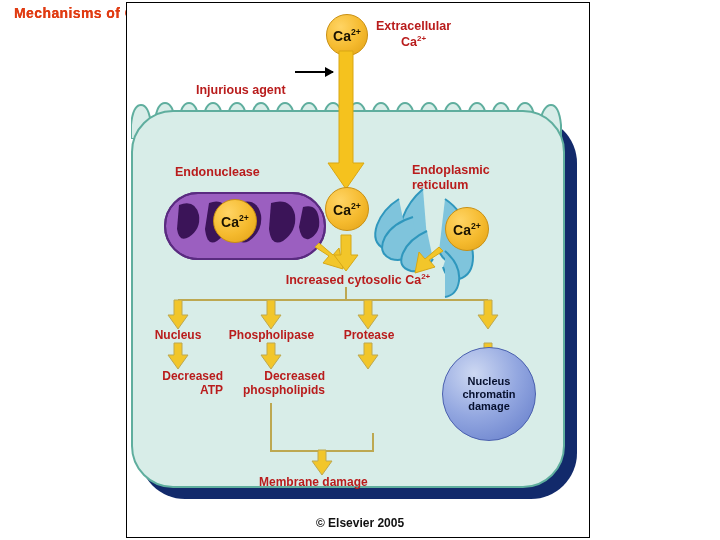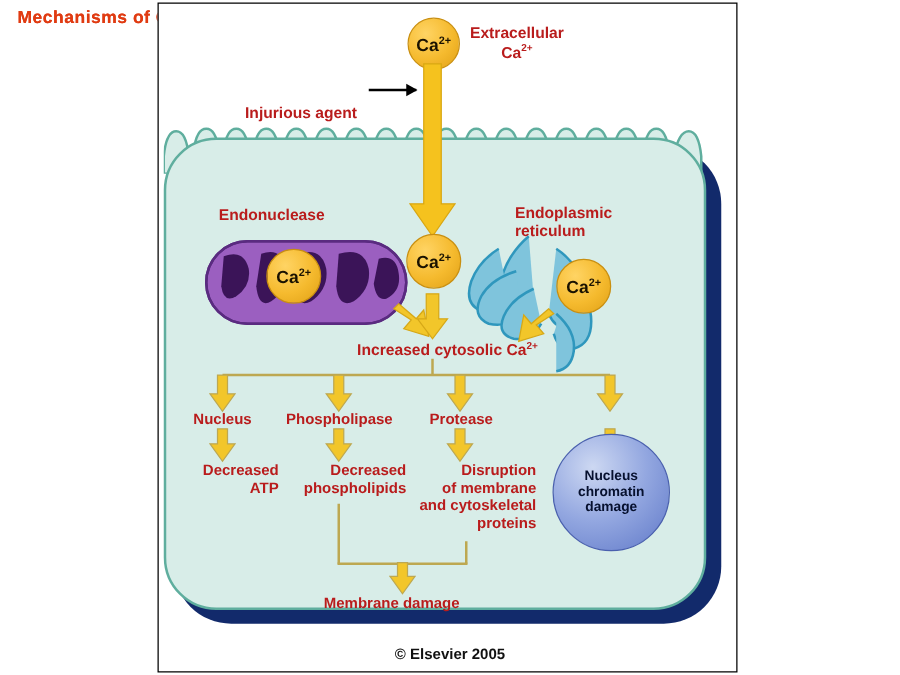--- a/index.html
+++ b/index.html
@@ -217,26 +217,20 @@
     <div class="lbl wrap" style="left:8px;top:366px;width:88px;font-size:12px;">
       <span>Decreased</span><br>
       <span>ATP</span>
     </div>
 
     <div class="lbl wrap" style="left:92px;top:366px;width:106px;font-size:12px;">
       <span>Decreased</span><br>
       <span>phospholipids</span>
     </div>
 
-    <div class="lbl wrap" style="left:190px;top:366px;width:112px;font-size:12px;">
-      <span>Disruption</span><br>
-      <span>of membrane</span><br>
-      <span>and cytoskeletal</span><br>
-      <span>proteins</span>
-    </div>
 
     <div class="nucleus" style="left:315px;top:344px;width:92px;height:92px;">
       <div>
         <span>Nucleus</span><br>
         <span>chromatin</span><br>
         <span>damage</span>
       </div>
     </div>
 
     <div class="vline" style="left:143px;top:400px;height:48px;"></div>

